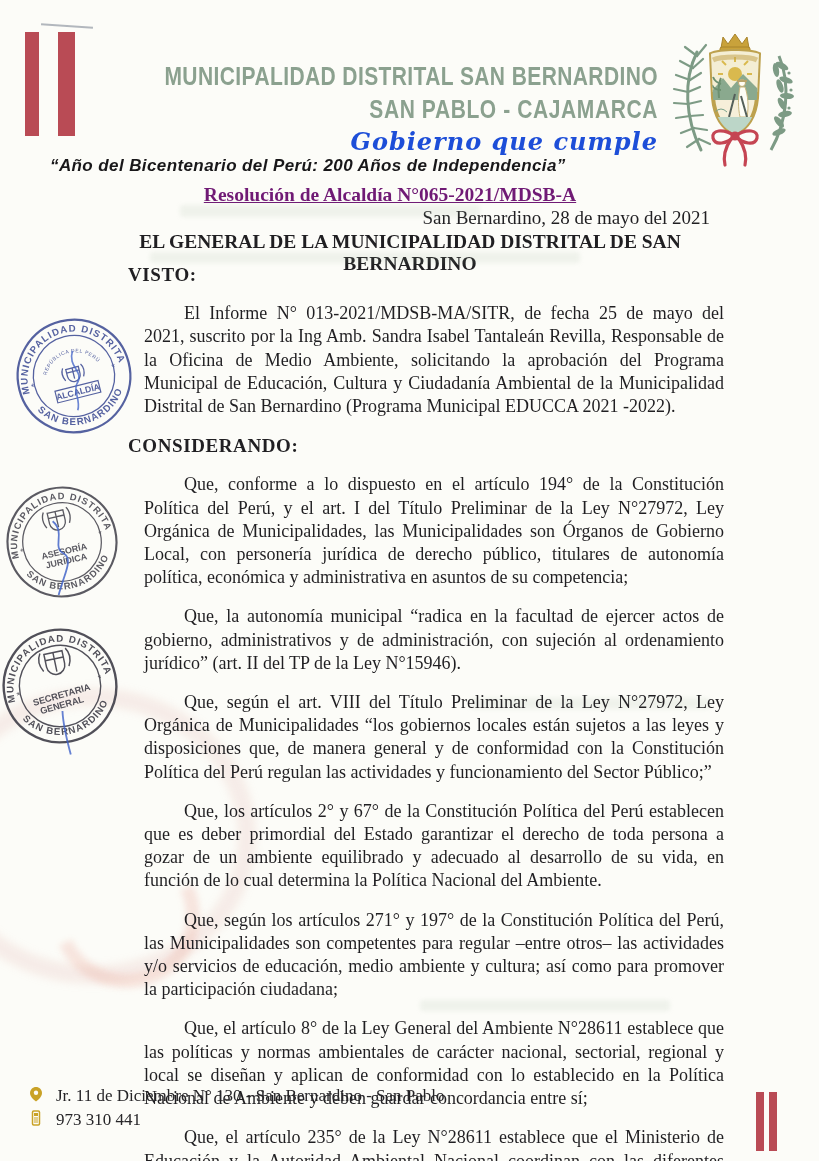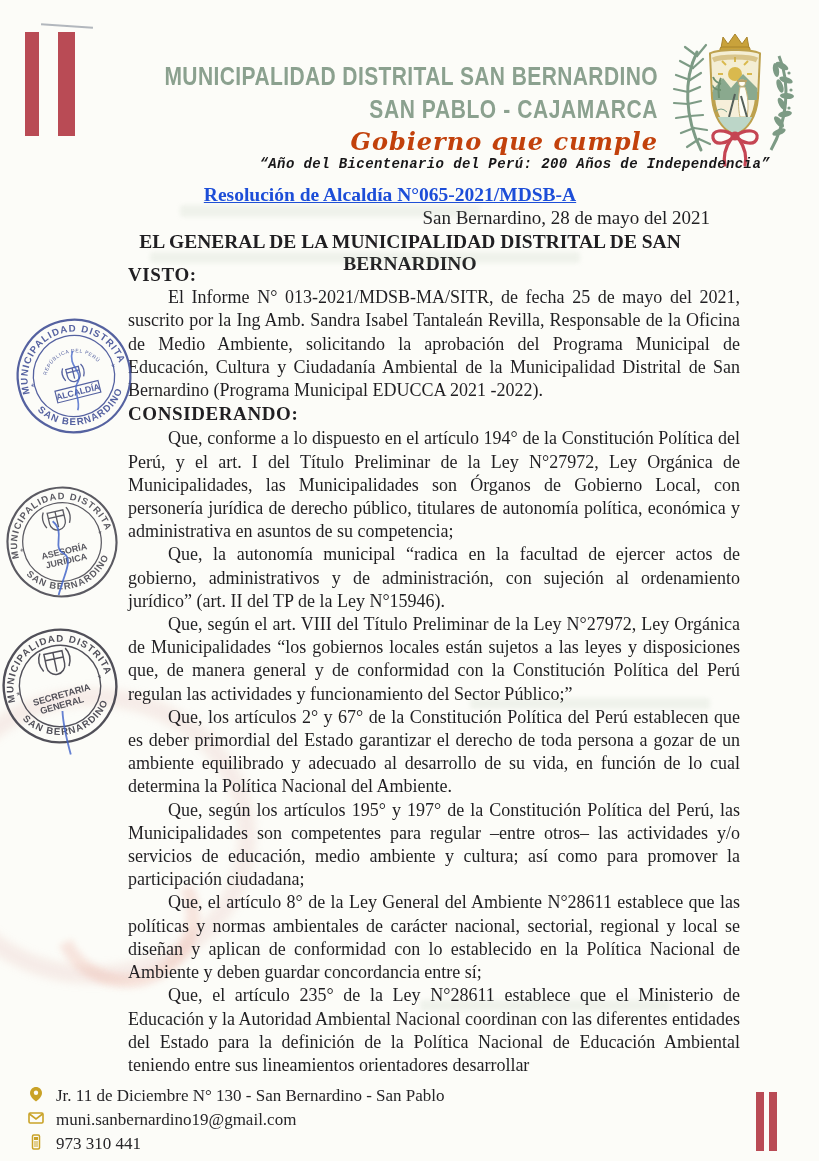--- a/index.html
+++ b/index.html
@@ -11,38 +11,38 @@
   
   .redbar{position:absolute;background:#b94b55;}
   .pencil{position:absolute;left:41px;top:25px;width:52px;height:2px;background:#99a0a9;transform:rotate(4deg);opacity:.75;}
 
   
   .org{position:absolute;top:64px;right:161px;text-align:right;
        font-family:"Liberation Sans", sans-serif;font-weight:bold;color:#8ba18f;}
   .org .l1{font-size:21px;letter-spacing:.4px;transform:scale(1.0,1.22);transform-origin:right center;}
   .org .l2{font-size:21px;letter-spacing:.6px;margin-top:9px;transform:scale(1.0,1.22);transform-origin:right center;}
   .tagline{font-family:"DejaVu Serif", serif;font-style:italic;font-weight:bold;
-           color:#c2410c;font-size:24px;margin-top:6px;letter-spacing:1px;}
+           color:#1d4ed8;font-size:24px;margin-top:6px;letter-spacing:1px;}
   .crest{position:absolute;left:655px;top:18px;width:160px;height:160px;}
 
-  .motto{position:absolute;top:156px;left:50px;width:720px;text-align:right;
-         font-family:Liberation Mono, monospace;font-weight:bold;font-style:italic;
-         font-size:14px;color:#181719;letter-spacing:.4px;}
+  .motto{position:absolute;top:156px;left:50px;width:720px;text-align:left;
+         font-family:Liberation Sans, sans-serif;font-weight:bold;font-style:italic;
+         font-size:17px;color:#181719;letter-spacing:.4px;}
   .res-title{position:absolute;top:184px;left:30px;width:720px;text-align:center;
-         font-size:19.5px;font-weight:bold;text-decoration:underline;color:#1d4ed8;}
+         font-size:19.5px;font-weight:bold;text-decoration:underline;color:#701a75;}
   .dateline{position:absolute;top:207px;right:109px;font-size:19px;margin-left:28px;}
   .issuer{position:absolute;top:231px;left:100px;width:620px;text-align:center;
          font-size:19.5px;font-weight:bold;}
 
   
   .doc{position:absolute;left:128px;top:263px;width:612px;
        font-size:18px;line-height:23.2px;text-align:justify;}
   .doc .h{font-weight:bold;font-size:19px;letter-spacing:.6px;margin:0;font-family:Liberation Serif, serif;}
   .doc .h.second{margin-bottom:2px;}
-  .doc p{margin:0;text-indent:40px;}
+  .doc p{margin:16px;text-indent:40px;}
 
   
   .stamp{position:absolute;overflow:visible;}
   .stamp text{font-family:"Liberation Sans", sans-serif;}
 
   
   .ghost-arc{position:absolute;left:-70px;top:688px;width:290px;height:260px;
      border:18px solid rgba(213,148,138,.15);border-radius:50%;filter:blur(4px);}
   .ghost-swirl{position:absolute;left:52px;top:842px;width:120px;height:118px;
      border:14px solid rgba(222,118,98,.17);border-radius:50%;
@@ -168,21 +168,21 @@
   <div class="ghost-text" style="left:420px;top:1000px;width:250px;height:11px;"></div>
 
   <div class="doc">
     <div class="h">VISTO:</div>
     <p>El Informe N° 013-2021/MDSB-MA/SITR, de fecha 25 de mayo del 2021, suscrito por la Ing Amb. Sandra Isabel Tantaleán Revilla, Responsable de la Oficina de Medio Ambiente, solicitando la aprobación del Programa Municipal de Educación, Cultura y Ciudadanía Ambiental de la Municipalidad Distrital de San Bernardino (Programa Municipal EDUCCA 2021 -2022).</p>
     <div class="h second">CONSIDERANDO:</div>
     <p>Que, conforme a lo dispuesto en el artículo 194° de la Constitución Política del Perú, y el art. I del Título Preliminar de la Ley N°27972, Ley Orgánica de Municipalidades, las Municipalidades son Órganos de Gobierno Local, con personería jurídica de derecho público, titulares de autonomía política, económica y administrativa en asuntos de su competencia;</p>
     <p>Que, la autonomía municipal “radica en la facultad de ejercer actos de gobierno, administrativos y de administración, con sujeción al ordenamiento jurídico” (art. II del TP de la Ley N°15946).</p>
     <p>Que, según el art. VIII del Título Preliminar de la Ley N°27972, Ley Orgánica de Municipalidades “los gobiernos locales están sujetos a las leyes y disposiciones que, de manera general y de conformidad con la Constitución Política del Perú regulan las actividades y funcionamiento del Sector Público;”</p>
     <p>Que, los artículos 2° y 67° de la Constitución Política del Perú establecen que es deber primordial del Estado garantizar el derecho de toda persona a gozar de un ambiente equilibrado y adecuado al desarrollo de su vida, en función de lo cual determina la Política Nacional del Ambiente.</p>
-    <p>Que, según los artículos 195° y 197° de la Constitución Política del Perú, las Municipalidades son competentes para regular –entre otros– las actividades y/o servicios de educación, medio ambiente y cultura; así como para promover la participación ciudadana;</p>
+    <p>Que, según los artículos 271° y 197° de la Constitución Política del Perú, las Municipalidades son competentes para regular –entre otros– las actividades y/o servicios de educación, medio ambiente y cultura; así como para promover la participación ciudadana;</p>
     <p>Que, el artículo 8° de la Ley General del Ambiente N°28611 establece que las políticas y normas ambientales de carácter nacional, sectorial, regional y local se diseñan y aplican de conformidad con lo establecido en la Política Nacional de Ambiente y deben guardar concordancia entre sí;</p>
     <p>Que, el artículo 235° de la Ley N°28611 establece que el Ministerio de Educación y la Autoridad Ambiental Nacional coordinan con las diferentes entidades del Estado para la definición de la Política Nacional de Educación Ambiental teniendo entre sus lineamientos orientadores desarrollar</p>
   </div>
 
   <svg class="stamp" style="left:14px;top:316px;width:120px;height:120px;transform:rotate(-14deg);color:#3f4d95;opacity:.88;" viewBox="0 0 130 130">
     <defs>
       <path id="arcT1" d="M 14,68 A 51,51 0 0 1 116,68"></path>
       <path id="arcB1" d="M 9,62 A 56,56 0 0 0 121,62"></path>
       <path id="arcR1" d="M 36,58 A 32,32 0 0 1 94,58"></path>
     </defs>
@@ -253,27 +253,20 @@
   <div class="footer">
     <div class="frow">
       <svg class="ficon" viewBox="0 0 16 16">
         <path d="M8,1 C4.7,1 2,3.7 2,7 c0,4.5 6,8.5 6,8.5 s6,-4 6,-8.5 C14,3.7 11.3,1 8,1 z" fill="#c9a227"></path>
         <circle cx="8" cy="6.7" r="2.2" fill="#fcfcf8"></circle>
       </svg>
       <span>Jr. 11 de Diciembre N° 130 - San Bernardino - San Pablo</span>
     </div>
     <div class="frow">
       <svg class="ficon" viewBox="0 0 16 16">
-        <rect x="1" y="3" width="14" height="10" rx="1.2" fill="none" stroke="#c9a227" stroke-width="1.6"></rect>
-        <path d="M1.5,4 L8,9 L14.5,4" fill="none" stroke="#c9a227" stroke-width="1.6"></path>
-      </svg>
-      <span>muni.sanbernardino19@gmail.com</span>
-    </div>
-    <div class="frow">
-      <svg class="ficon" viewBox="0 0 16 16">
         <rect x="4.5" y="1" width="7" height="14" rx="1.2" fill="none" stroke="#c9a227" stroke-width="1.5"></rect>
         <rect x="6" y="3" width="4" height="3" fill="#c9a227"></rect>
         <path d="M6,8 h4 M6,10 h4 M6,12 h4" stroke="#c9a227" stroke-width="1"></path>
       </svg>
       <span>973 310 441</span>
     </div>
   </div>
 
   <div>
     <div class="redbar" style="left:756px;top:1092px;width:8px;height:59px;"></div>

